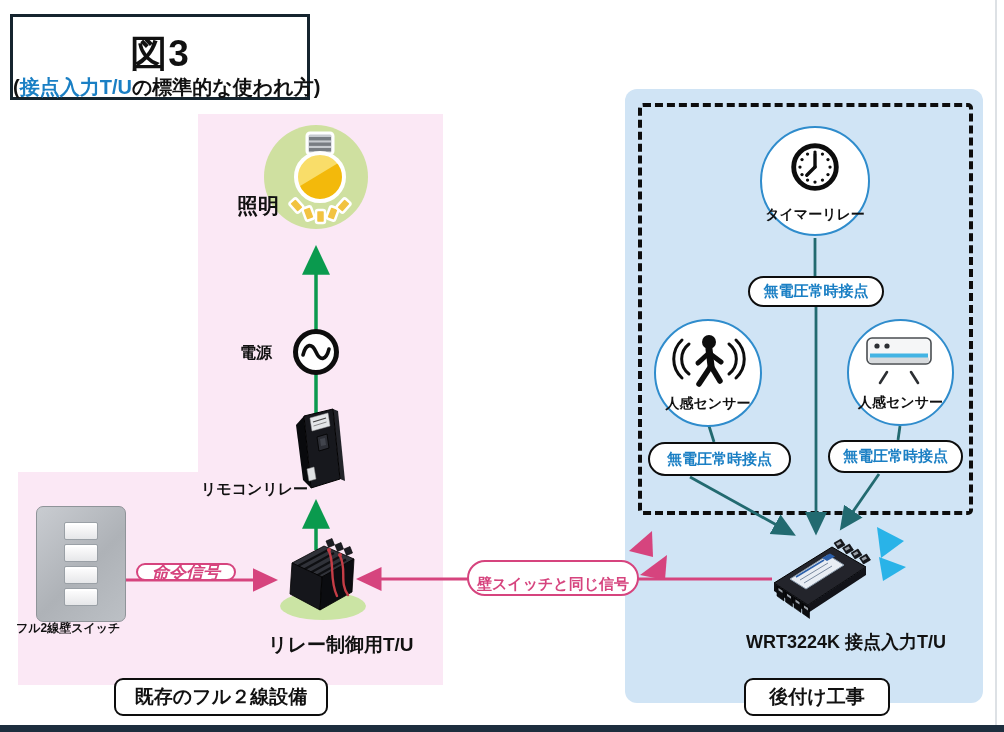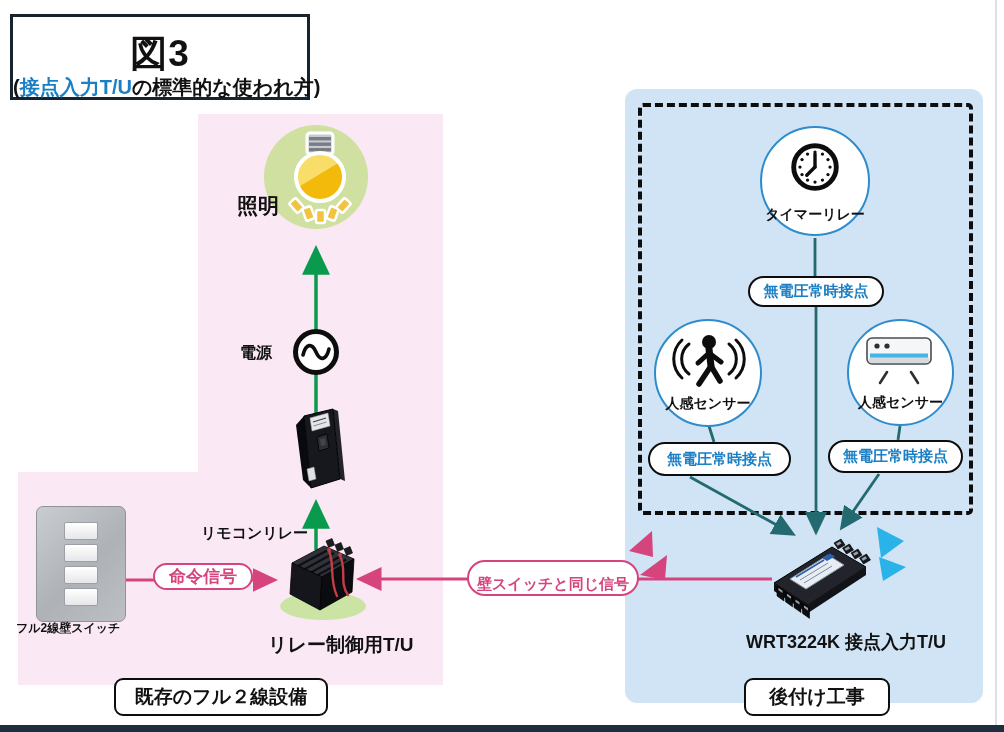--- a/index.html
+++ b/index.html
@@ -125,21 +125,21 @@
     <polygon points="13,22 21,13 28,85 20,77" fill="#090a0d"></polygon>
     <polygon points="50,6 55,8 62,78 57,76" fill="#23242a"></polygon>
     <polygon points="21,13 50,6 57,76 28,85" fill="#17181d" stroke="#000" stroke-width="1"></polygon>
     <polygon points="27,15 45,10 47,23 29,28" fill="#e4e6e8" stroke="#aaa" stroke-width="0.5"></polygon>
     <line x1="30" y1="19" x2="43" y2="15" stroke="#444" stroke-width="1.3"></line>
     <line x1="30.5" y1="23" x2="43.5" y2="19" stroke="#888" stroke-width="1"></line>
     <polygon points="34,34 44,31 46,45 36,48" fill="#2c2e35" stroke="#000" stroke-width="0.8"></polygon>
     <polygon points="37,36 42,35 43,42 38,43" fill="#41444c"></polygon>
     <polygon points="24,66 31,64 33,76 26,78" fill="#dfe1e3" stroke="#999" stroke-width="0.5"></polygon>
   </svg>
-  <div class="abs lbl" style="left:201px;top:480px;font-size:15px;margin-top:44px;">リモコンリレー</div>
+  <div class="abs lbl" style="left:201px;top:480px;font-size:15px;">リモコンリレー</div>
 
   <div class="abs shadow-ellipse" style="left:280px;top:592px;width:86px;height:28px;"></div>
   <svg class="abs" style="left:280px;top:533px;" width="80" height="85" viewBox="0 0 80 85">
     <g stroke="#000" stroke-width="0.6" fill="#1c1d23">
       <polygon points="46,8 52,5.5 54.5,12 48.5,14.5"></polygon>
       <polygon points="55,12 61,9.5 63.5,16 57.5,18.5"></polygon>
       <polygon points="64,16 70,13.5 72.5,20 66.5,22.5"></polygon>
     </g>
     <polygon points="12,30 44,13 74,26 42,44" fill="#303239" stroke="#000" stroke-width="0.8"></polygon>
     <g stroke="#0e0f12" stroke-width="2.2">
@@ -160,21 +160,21 @@
   <div class="abs lbl" style="left:268px;top:632px;font-size:19px;">リレー制御用T/U</div>
 
   <div class="abs switch-plate" style="left:36px;top:506px;width:90px;height:116px;">
     <div class="switch-btn"></div>
     <div class="switch-btn"></div>
     <div class="switch-btn"></div>
     <div class="switch-btn"></div>
   </div>
   <div class="abs lbl" style="left:16px;top:620px;font-size:12px;">フル2線壁スイッチ</div>
 
-  <div class="abs pill pill-pink" style="left:153px;top:563px;width:100px;height:27px;font-size:17px;">
+  <div class="abs pill pill-pink" style="left:136px;top:563px;width:100px;height:18px;font-size:17px;font-style:italic;">
     <span>命令信号</span>
   </div>
 
   <div class="abs pill pill-pink" style="left:467px;top:560px;width:172px;height:36px;font-size:15px;align-items:flex-end;">
     <span>壁スイッチと同じ信号</span>
   </div>
 
   <div class="abs circle blue-border" style="left:760px;top:126px;width:110px;height:110px;">
     <svg style="margin:10px auto 0;" width="62" height="62" viewBox="0 0 64 64">
       <circle cx="32" cy="30" r="22" fill="#fff" stroke="#0d0d0d" stroke-width="5"></circle>

